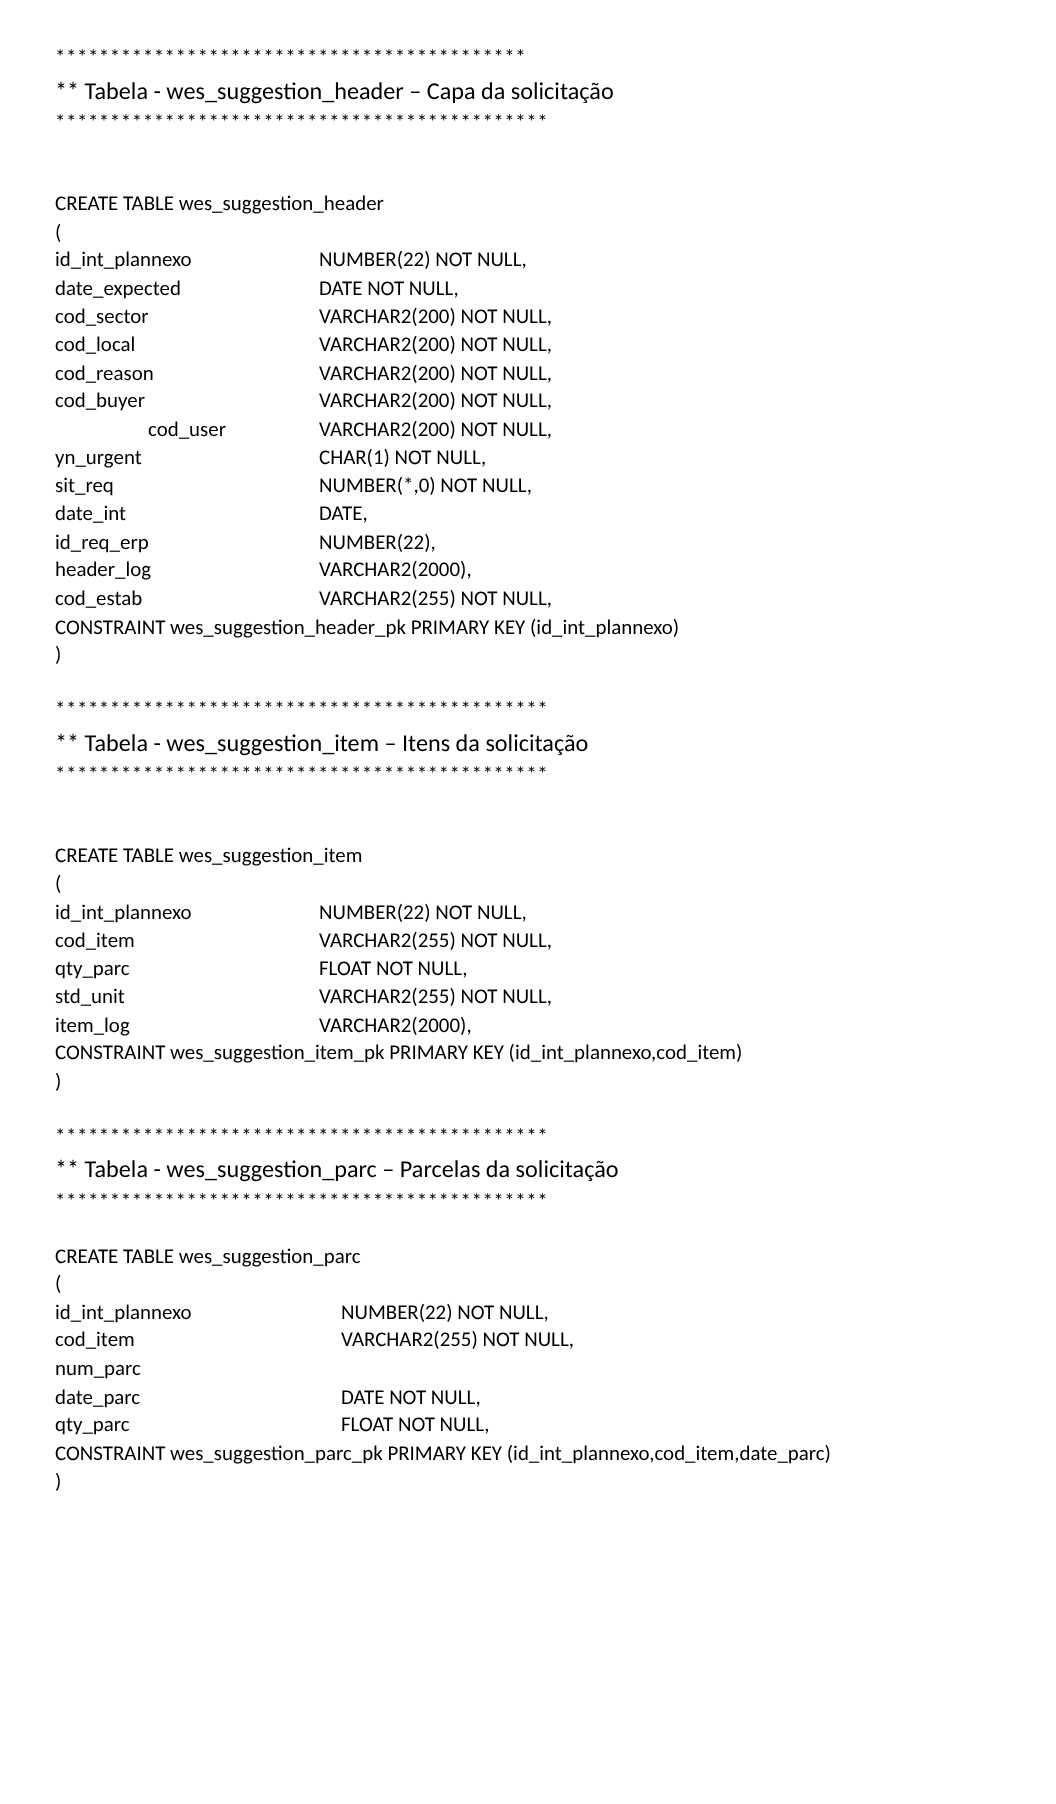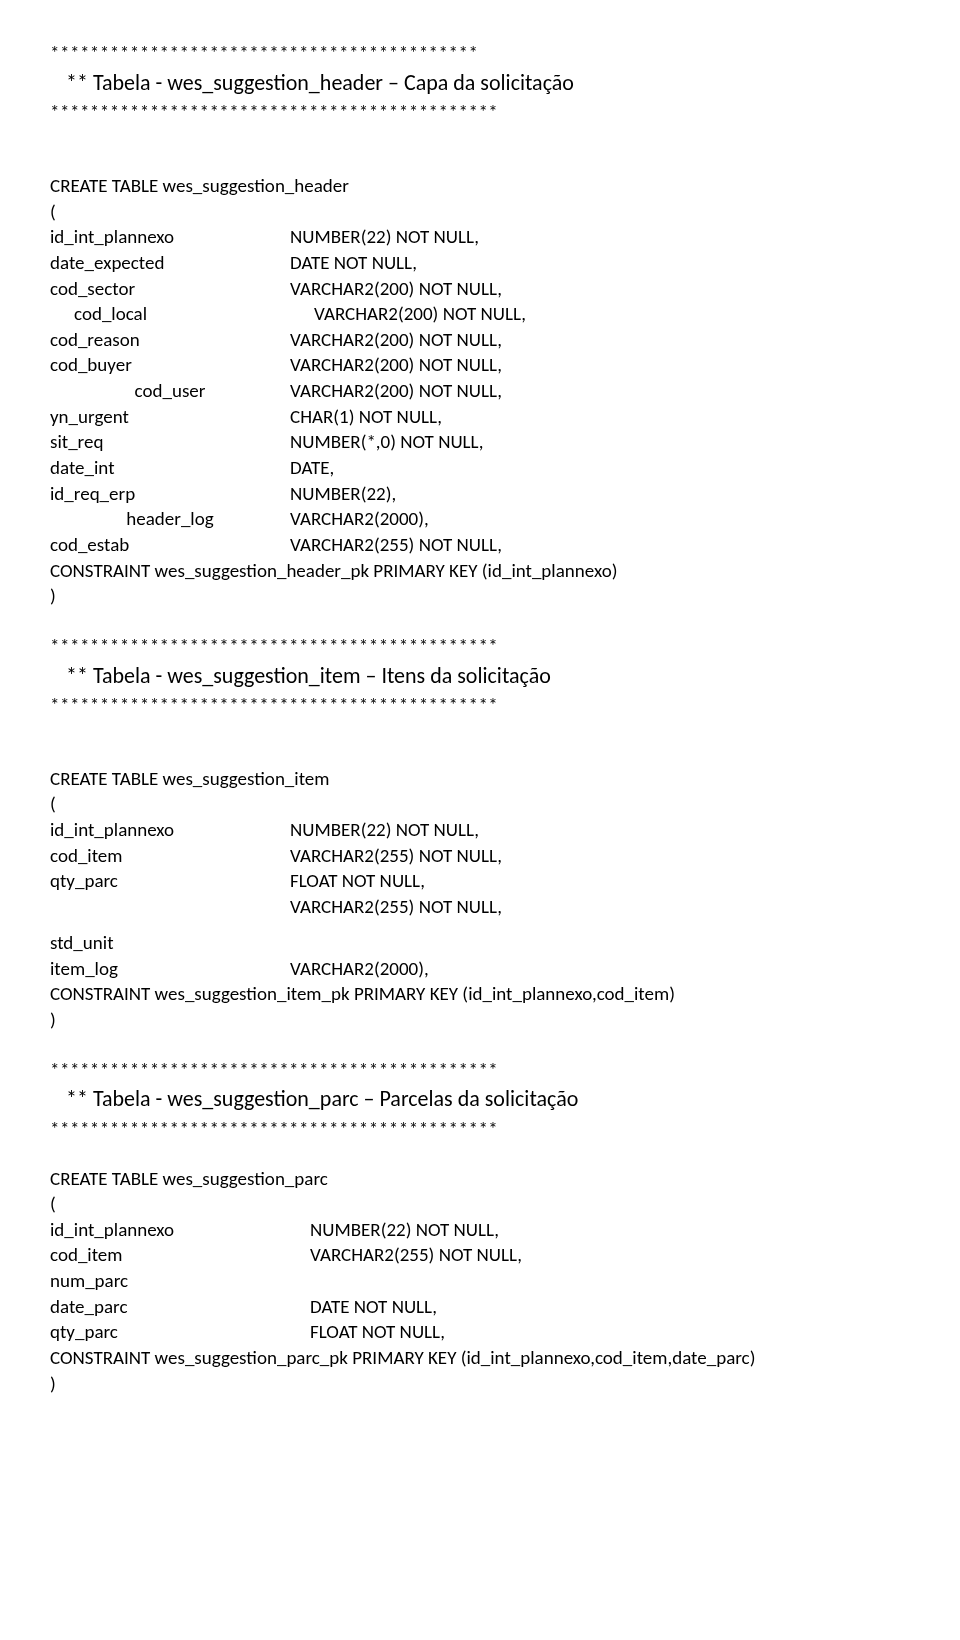--- a/index.html
+++ b/index.html
@@ -11,21 +11,21 @@
     color: #000;
     background: #fff;
     width: 960px;
     box-sizing: border-box;
   }
   .stars {
     letter-spacing: 0.5px;
   }
   .heading {
     font-size: 22px;
-    margin: 2px 16px;
+    margin: 2px 0;
   }
   .blank {
     height: 24px;
   }
   .blank2 {
     height: 48px;
   }
   .col-row {
     display: flex;
   }
@@ -53,21 +53,21 @@
     </div>
     <div class="col-row">
       <div class="col-name" style="width: 240px;">date_expected</div>
       <div class="col-type">DATE NOT NULL,</div>
     </div>
     <div class="col-row">
       <div class="col-name" style="width: 240px;">cod_sector</div>
       <div class="col-type">VARCHAR2(200) NOT NULL,</div>
     </div>
     <div class="col-row">
-      <div class="col-name" style="width: 240px; margin-left: 24px;">cod_local</div>
+      <div class="col-name" style="width: 240px;">cod_local</div>
       <div class="col-type">VARCHAR2(200) NOT NULL,</div>
     </div>
     <div class="col-row">
       <div class="col-name" style="width: 240px;">cod_reason</div>
       <div class="col-type">VARCHAR2(200) NOT NULL,</div>
     </div>
     <div class="col-row">
       <div class="col-name" style="width: 240px;">cod_buyer</div>
       <div class="col-type">VARCHAR2(200) NOT NULL,</div>
     </div>
@@ -85,21 +85,21 @@
     </div>
     <div class="col-row">
       <div class="col-name" style="width: 240px;">date_int</div>
       <div class="col-type">DATE,</div>
     </div>
     <div class="col-row">
       <div class="col-name" style="width: 240px;">id_req_erp</div>
       <div class="col-type">NUMBER(22),</div>
     </div>
     <div class="col-row">
-      <div class="col-name" style="width: 240px; text-align: center;">header_log</div>
+      <div class="col-name" style="width: 240px;">header_log</div>
       <div class="col-type">VARCHAR2(2000),</div>
     </div>
     <div class="col-row">
       <div class="col-name" style="width: 240px;">cod_estab</div>
       <div class="col-type">VARCHAR2(255) NOT NULL,</div>
     </div>
   </div>
 <div>CONSTRAINT wes_suggestion_header_pk PRIMARY KEY (id_int_plannexo)</div>
 <div>)</div>
 <div class="blank"></div>
@@ -117,21 +117,21 @@
     </div>
     <div class="col-row">
       <div class="col-name" style="width: 240px;">cod_item</div>
       <div class="col-type">VARCHAR2(255) NOT NULL,</div>
     </div>
     <div class="col-row">
       <div class="col-name" style="width: 240px;">qty_parc</div>
       <div class="col-type"> FLOAT NOT NULL,</div>
     </div>
     <div class="col-row">
-      <div class="col-name" style="width: 240px; margin-top: 36px;">std_unit</div>
+      <div class="col-name" style="width: 240px;">std_unit</div>
       <div class="col-type">VARCHAR2(255) NOT NULL,</div>
     </div>
     <div class="col-row">
       <div class="col-name" style="width: 240px;">item_log</div>
       <div class="col-type">VARCHAR2(2000),</div>
     </div>
   </div>
 <div>CONSTRAINT wes_suggestion_item_pk PRIMARY KEY (id_int_plannexo,cod_item)</div>
 <div>)</div>
 <div class="blank"></div>

